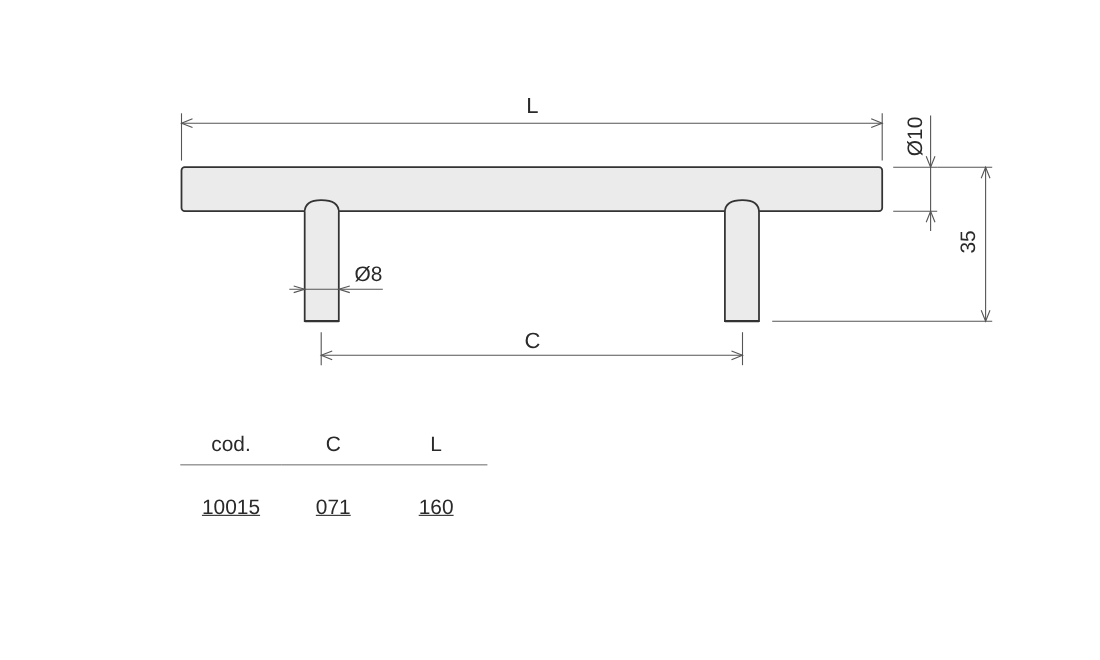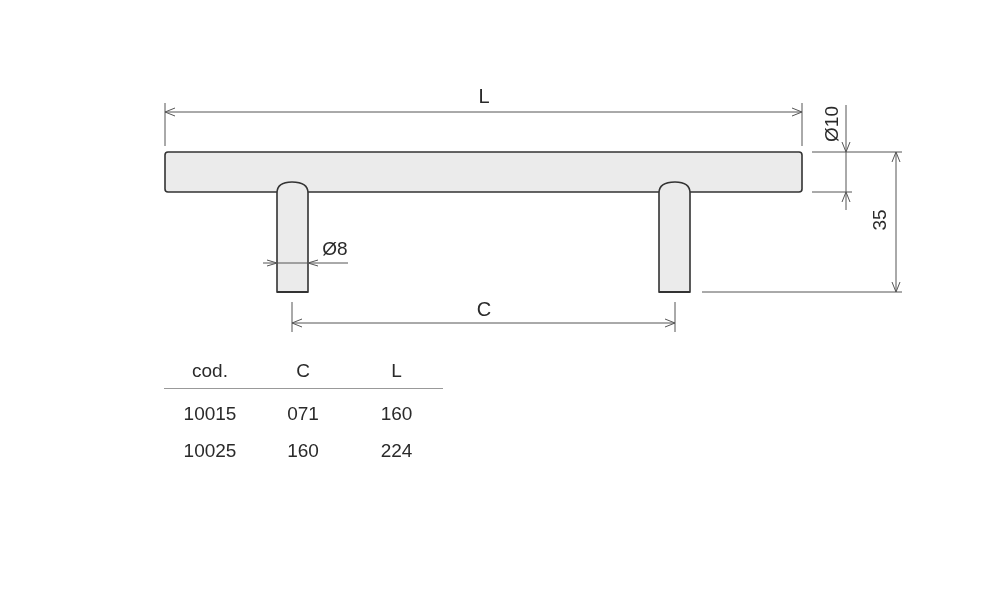--- a/index.html
+++ b/index.html
@@ -1,24 +1,24 @@
 <!DOCTYPE html>
 <html><head>
 <meta charset="utf-8">
 <style>
   html, body { margin:0; padding:0; background:#ffffff; }
   body { width:1000px; height:600px; position:relative; overflow:hidden; font-family:"Liberation Sans", sans-serif; color:#333; }
   #drawing { position:absolute; left:0; top:0; }
-  .spec-table { position:absolute; left:164px; top:354px; border-collapse:collapse; font-family:"Liberation Sans", sans-serif; font-size:19px; color:#2a2a2a; }
+  .spec-table { position:absolute; left:164px; top:388px; border-collapse:collapse; font-family:"Liberation Sans", sans-serif; font-size:19px; color:#2a2a2a; }
   .spec-table th { font-weight:normal; height:34px; padding:0; text-align:center; border-bottom:1.5px solid #999; vertical-align:middle; }
   .spec-table td { height:37.5px; padding:0; text-align:center; vertical-align:middle; }
   .col-code { width:92px; }
   .col-c { width:94px; }
   .col-l { width:93px; }
-  .spec-table tr.first td { padding-top:6px; }
+  .spec-table tr.first td { padding-top:20px;text-decoration:underline; }
   svg text { font-family:"Liberation Sans", sans-serif; fill:#2a2a2a; }
 </style>
 </head>
 <body>
 
 <svg id="drawing" width="1000" height="600" viewBox="0 0 1000 600" xmlns="http://www.w3.org/2000/svg">
 
   <rect x="165" y="152" width="637" height="40" rx="3" fill="#ebebeb" stroke="#333" stroke-width="1.6"></rect>
 
   <path d="M277,292 L277,193 Q277,182 292,182 Q308,182 308,193 L308,292 Z" fill="#ebebeb" stroke="#333" stroke-width="1.6"></path>
@@ -75,19 +75,14 @@
       <th class="col-c">C</th>
       <th class="col-l">L</th>
     </tr>
   </thead>
   <tbody>
     <tr class="first">
       <td>10015</td>
       <td>071</td>
       <td>160</td>
     </tr>
-    <tr>
-      <td>10025</td>
-      <td>160</td>
-      <td>224</td>
-    </tr>
   </tbody>
 </table>
 
 </body></html>

